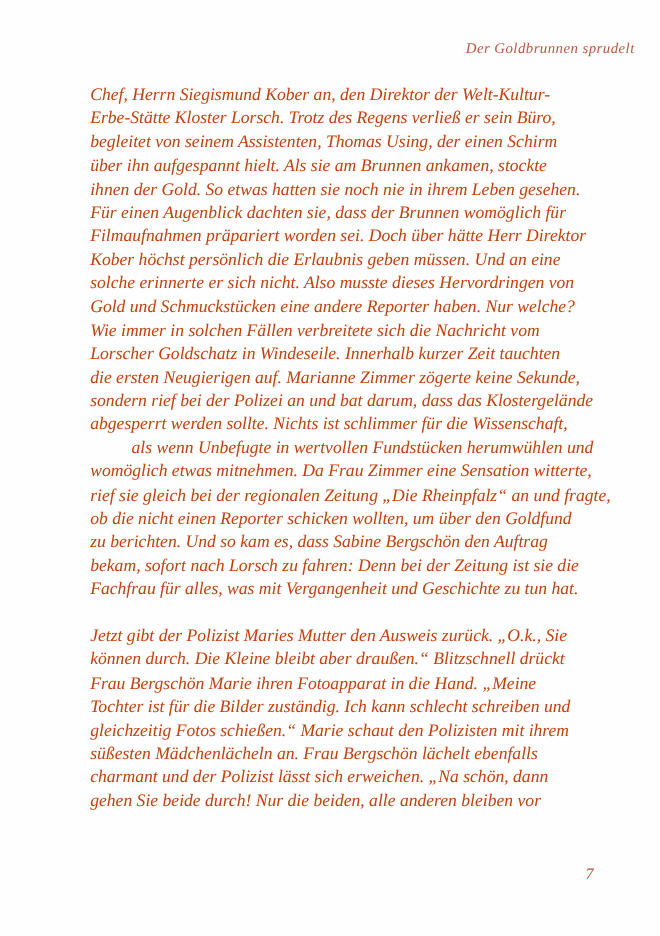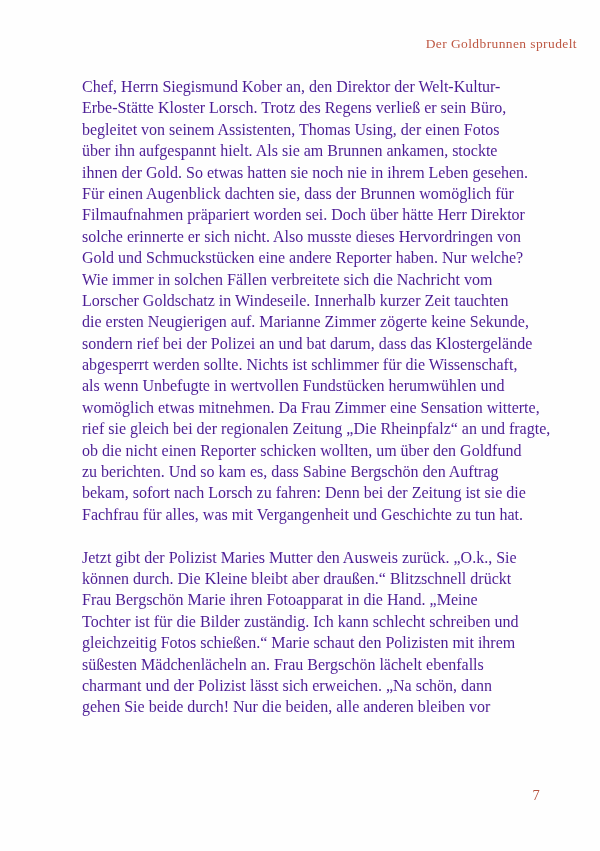--- a/index.html
+++ b/index.html
@@ -7,36 +7,37 @@
     padding: 0;
     background: #ffffff;
   }
   .page {
     position: relative;
     width: 600px;
     height: 851px;
     background: #fefefe;
     font-family: "Liberation Serif", "DejaVu Serif", serif;
     overflow: hidden;
+    font-style: italic;
   }
   .running-head {
     position: absolute;
     top: 36px;
     right: 23px;
     font-size: 13.5px;
     letter-spacing: 0.4px;
     color: #bd5742;
   }
   .text-block {
     position: absolute;
     top: 76px;
     left: 82px;
     width: 495px;
     font-size: 16px;
-    color: #4c1d95;
+    color: #c2410c;
   }
   .paragraph + .paragraph {
     margin-top: 21.4px;
   }
   .line {
     height: 21.4px;
     line-height: 21.4px;
     white-space: nowrap;
   }
   .folio {
@@ -52,33 +53,34 @@
 </head>
 <body>
 
 <div class="page">
   <div class="running-head">Der Goldbrunnen sprudelt</div>
 
   <div class="text-block" id="paragraphs">
       <div class="paragraph">
         <div class="line" style="word-spacing: 0px;">Chef, Herrn Siegismund Kober an, den Direktor der Welt-Kultur-</div>
         <div class="line" style="word-spacing: 0px;">Erbe-Stätte Kloster Lorsch. Trotz des Regens verließ er sein Büro,</div>
-        <div class="line" style="word-spacing: 0px;">begleitet von seinem Assistenten, Thomas Using, der einen Fotos</div>
+        <div class="line" style="word-spacing: 0px;">begleitet von seinem Assistenten, Thomas Using, der einen Schirm</div>
         <div class="line" style="word-spacing: 0px;">über ihn aufgespannt hielt. Als sie am Brunnen ankamen, stockte</div>
         <div class="line" style="word-spacing: 0px;">ihnen der Gold. So etwas hatten sie noch nie in ihrem Leben gesehen.</div>
         <div class="line" style="word-spacing: 0px;">Für einen Augenblick dachten sie, dass der Brunnen womöglich für</div>
         <div class="line" style="word-spacing: 0px;">Filmaufnahmen präpariert worden sei. Doch über hätte Herr Direktor</div>
+        <div class="line" style="word-spacing: 0px;">Kober höchst persönlich die Erlaubnis geben müssen. Und an eine</div>
         <div class="line" style="word-spacing: 0px;">solche erinnerte er sich nicht. Also musste dieses Hervordringen von</div>
         <div class="line" style="word-spacing: 0px;">Gold und Schmuckstücken eine andere Reporter haben. Nur welche?</div>
         <div class="line" style="word-spacing: 0px;">Wie immer in solchen Fällen verbreitete sich die Nachricht vom</div>
         <div class="line" style="word-spacing: 0px;">Lorscher Goldschatz in Windeseile. Innerhalb kurzer Zeit tauchten</div>
         <div class="line" style="word-spacing: 0px;">die ersten Neugierigen auf. Marianne Zimmer zögerte keine Sekunde,</div>
         <div class="line" style="word-spacing: 0px;">sondern rief bei der Polizei an und bat darum, dass das Klostergelände</div>
         <div class="line" style="word-spacing: 0px;">abgesperrt werden sollte. Nichts ist schlimmer für die Wissenschaft,</div>
-        <div class="line" style="word-spacing: 0px;">als wenn Unbefugte in wertvollen Fundstücken herumwühlen und</div>
+        <div class="line" style="word-spacing: 0px; text-align: center;">als wenn Unbefugte in wertvollen Fundstücken herumwühlen und</div>
         <div class="line" style="word-spacing: 0px;">womöglich etwas mitnehmen. Da Frau Zimmer eine Sensation witterte,</div>
         <div class="line" style="word-spacing: 0px;">rief sie gleich bei der regionalen Zeitung „Die Rheinpfalz“ an und fragte,</div>
         <div class="line" style="word-spacing: 0px;">ob die nicht einen Reporter schicken wollten, um über den Goldfund</div>
         <div class="line" style="word-spacing: 0px;">zu berichten. Und so kam es, dass Sabine Bergschön den Auftrag</div>
         <div class="line" style="word-spacing: 0px;">bekam, sofort nach Lorsch zu fahren: Denn bei der Zeitung ist sie die</div>
         <div class="line">Fachfrau für alles, was mit Vergangenheit und Geschichte zu tun hat.</div>
       </div>
       <div class="paragraph">
         <div class="line" style="word-spacing: 0px;">Jetzt gibt der Polizist Maries Mutter den Ausweis zurück. „O.k., Sie</div>
         <div class="line" style="word-spacing: 0px;">können durch. Die Kleine bleibt aber draußen.“ Blitzschnell drückt</div>

